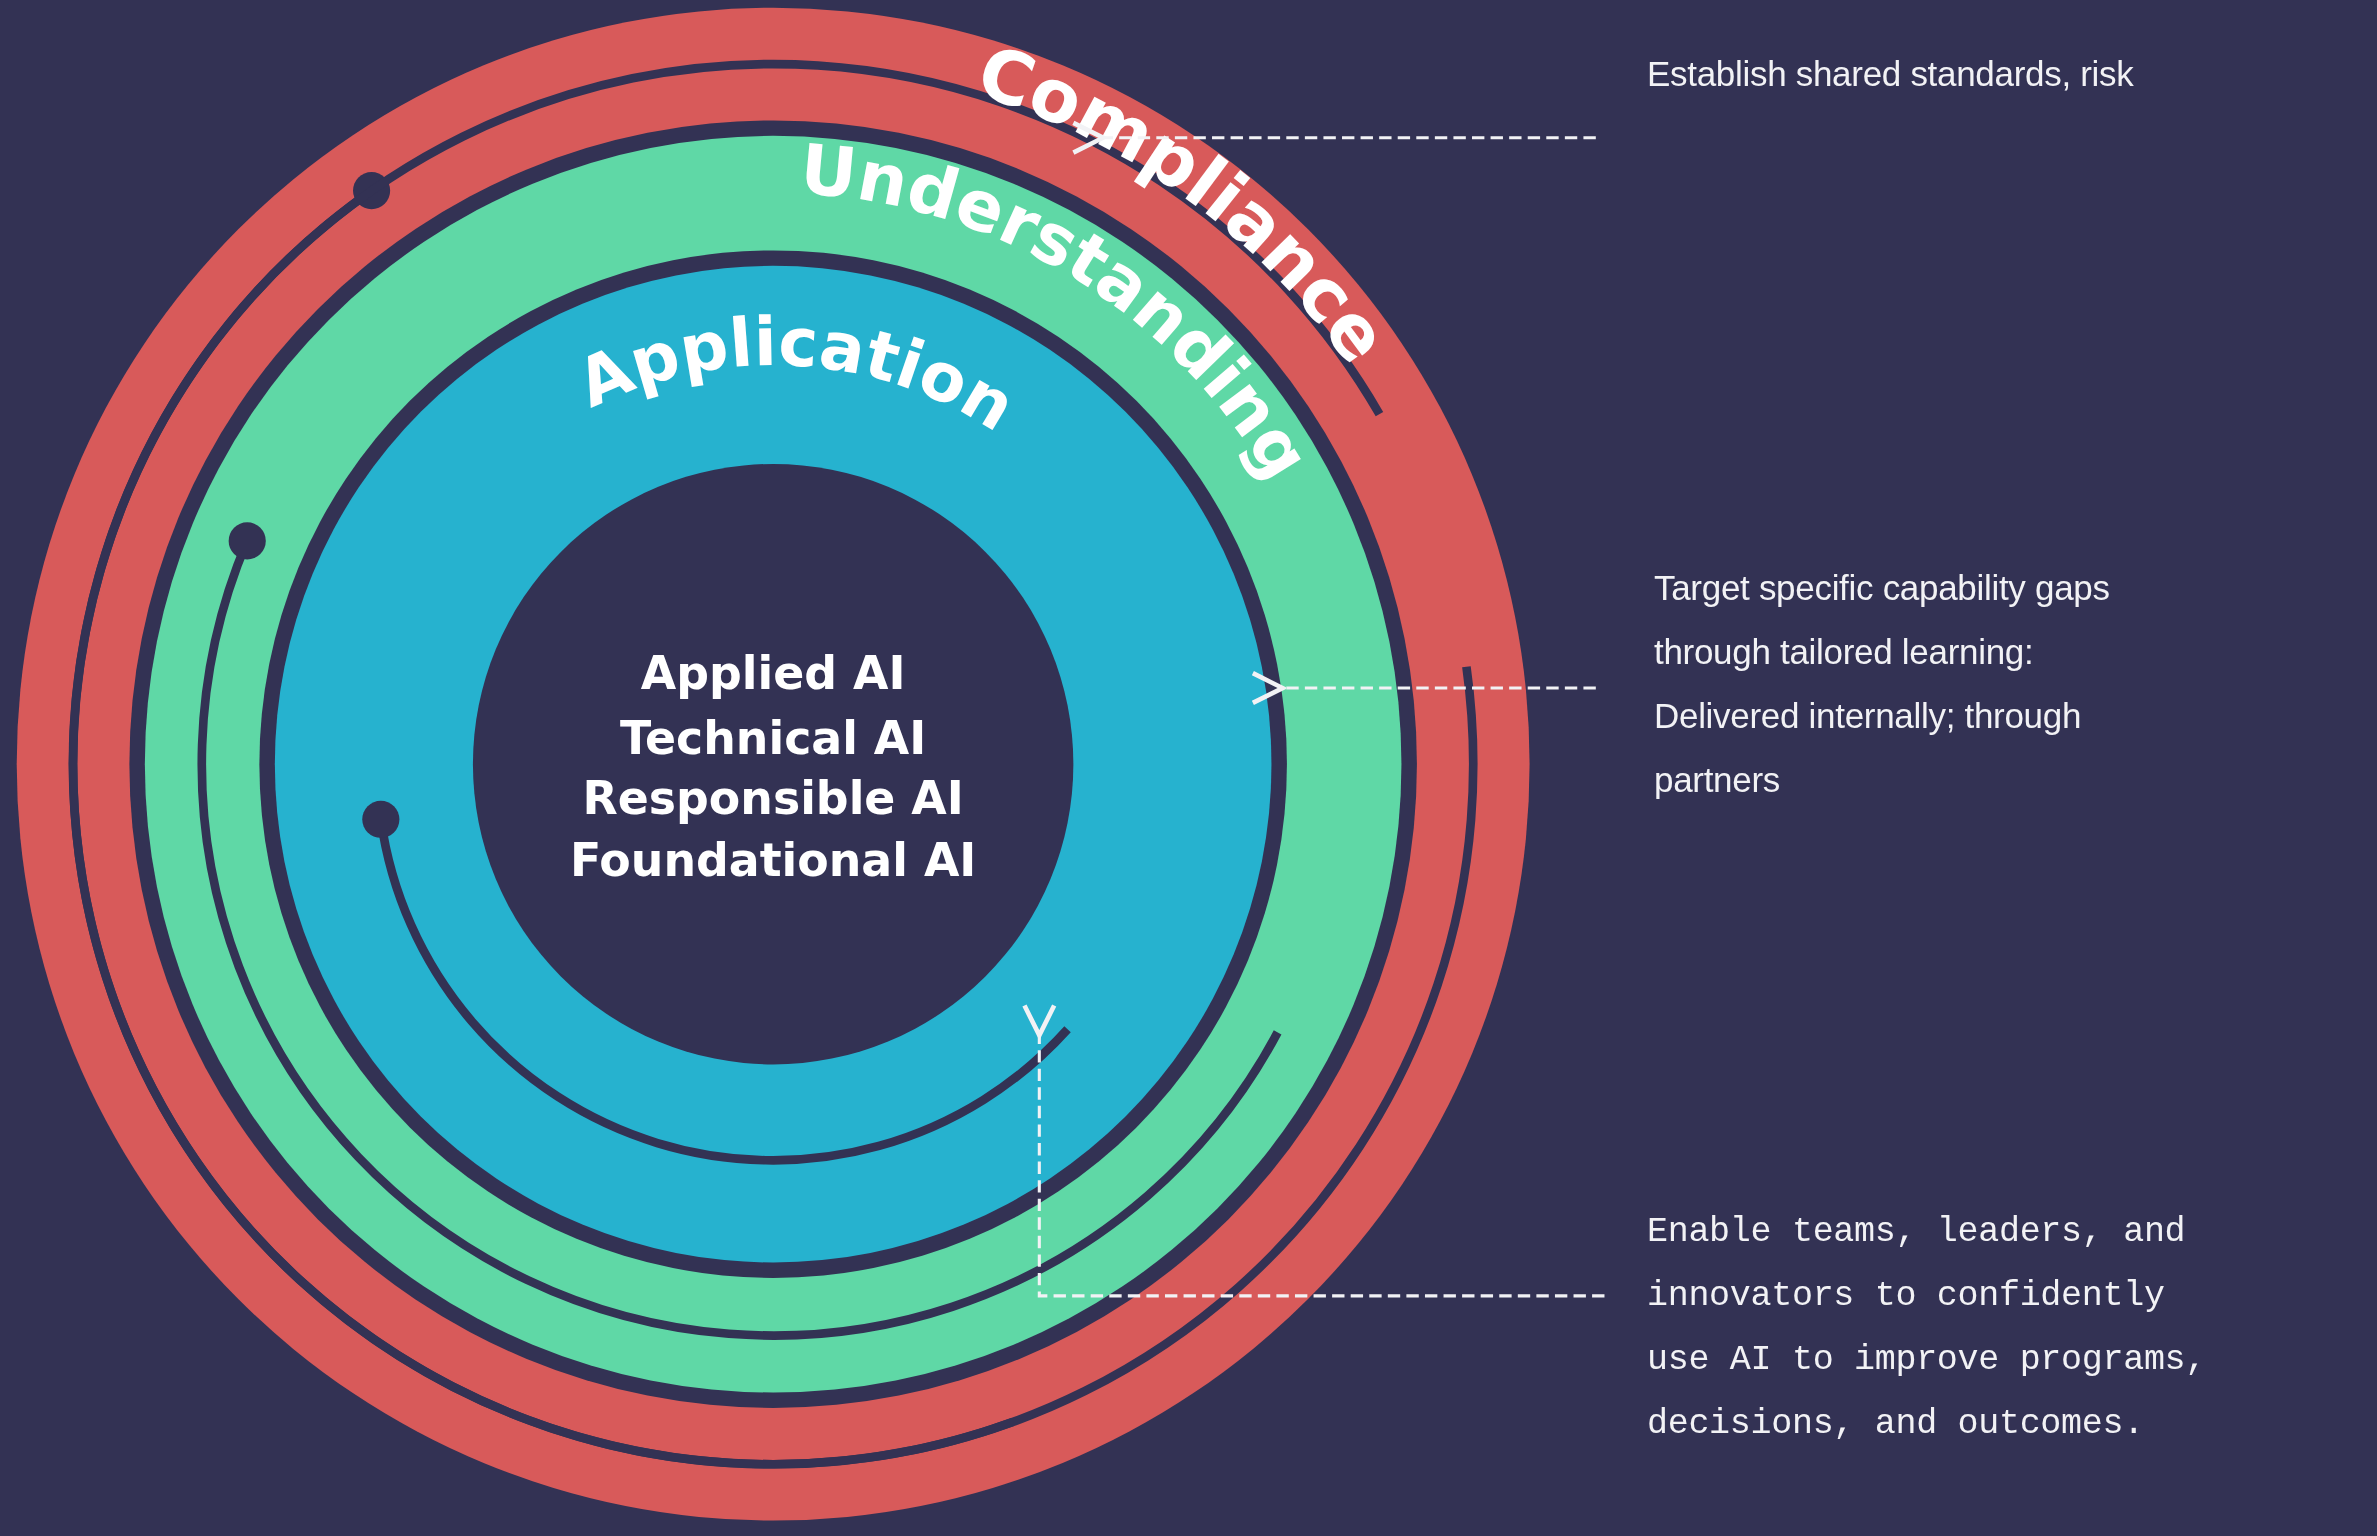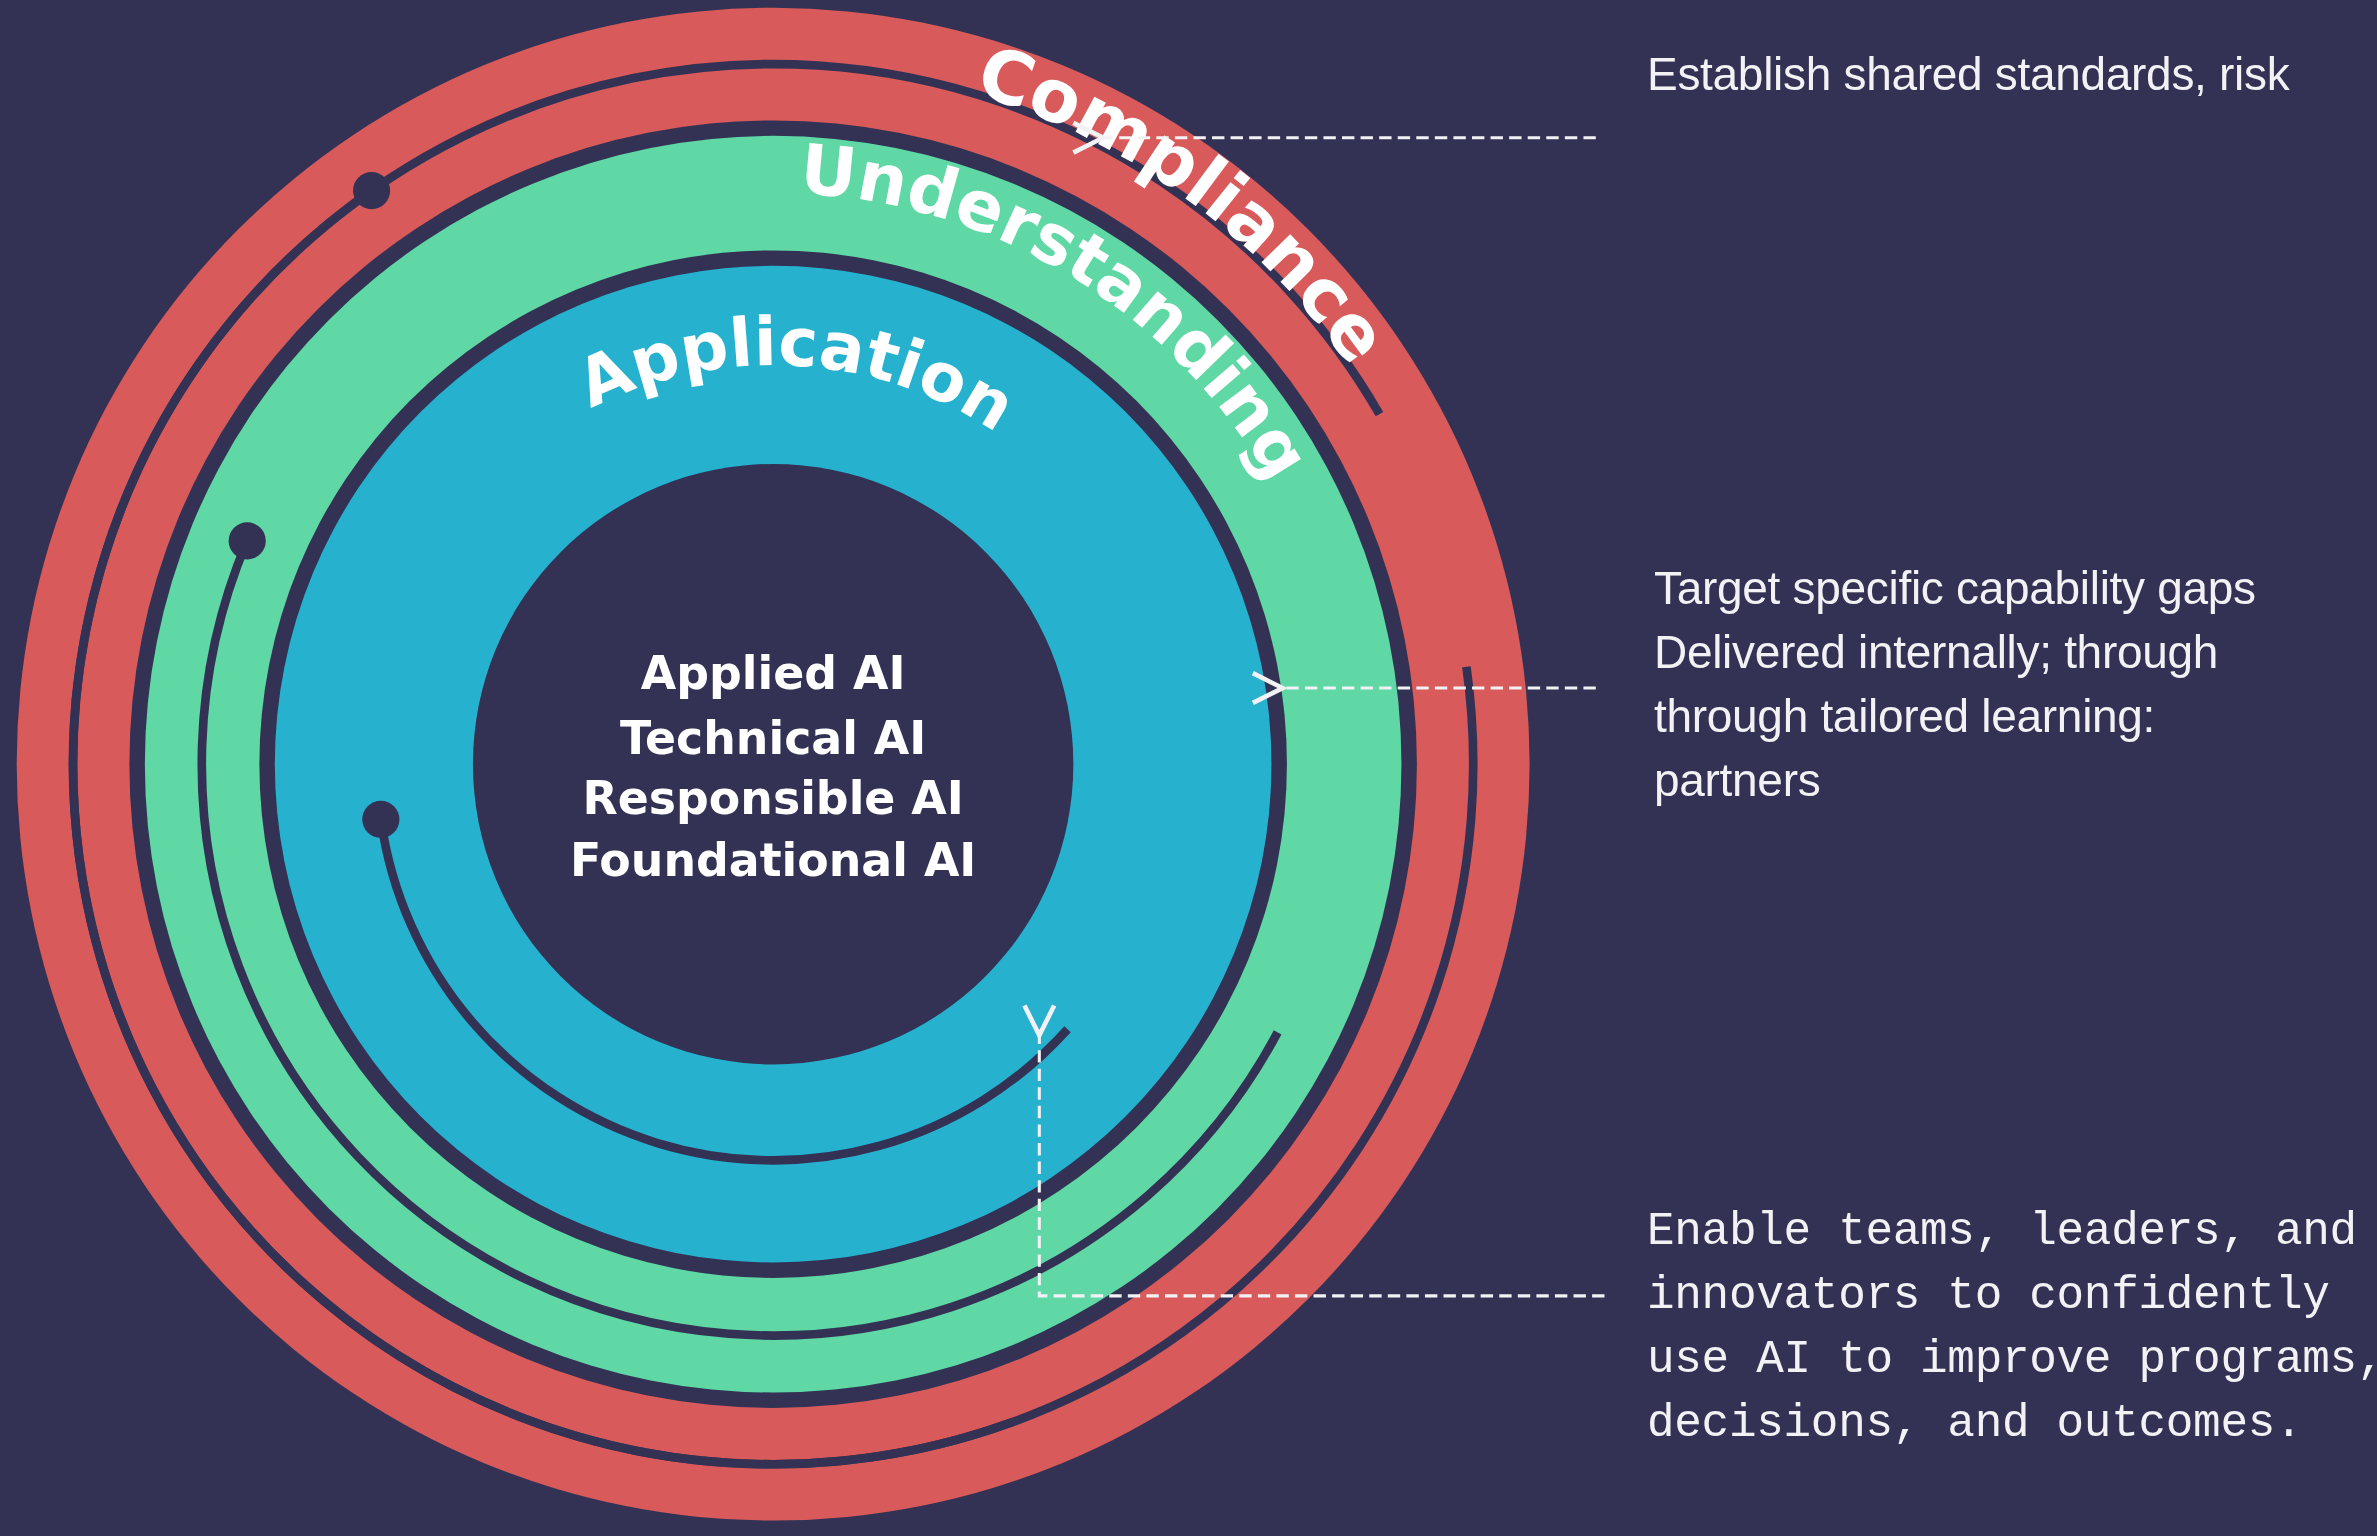--- a/index.html
+++ b/index.html
@@ -8,21 +8,21 @@
     background: #333254;
     font-family: "Liberation Sans", "DejaVu Sans", sans-serif;
     position: relative;
   }
   #diagram { position: absolute; left: 0; top: 0; width: 2377px; height: 1537px; }
   .ring-label { font-family: "DejaVu Sans", sans-serif; font-weight: bold; fill: #ffffff; }
   .center-line { font-family: "DejaVu Sans", sans-serif; font-weight: bold; fill: #ffffff; font-size: 74px; }
   .desc {
     position: absolute; color: #f2f2f5;
     font-family: "Liberation Sans", sans-serif;
-    font-size: 46px; line-height: 64px; letter-spacing: -0.3px;
+    font-size: 35px; line-height: 64px; letter-spacing: -0.3px;
     margin: 0;
   }
   .desc span { display: block; white-space: nowrap; }
   #desc-compliance { left: 1647px; top: 42px; }
   #desc-understanding { left: 1654px; top: 556px; }
   #desc-application { left: 1647px; top: 1200px; font-family: Liberation Mono, monospace; }
 </style>
 </head>
 <body>
 
@@ -74,22 +74,22 @@
   <line x1="2578" y1="1111" x2="2072" y2="1111" stroke="#F2F2F5" stroke-width="5" stroke-dasharray="20 10" marker-end="url(#arrowhead)"></line>
   <polyline points="2592,2093 1679,2093 1679,1672" fill="none" stroke="#F2F2F5" stroke-width="5" stroke-dasharray="20 10" marker-end="url(#arrowhead)"></polyline>
 </svg>
 
 <div class="desc" id="desc-compliance">
   <span>Establish shared standards, risk</span>
 </div>
 
 <div class="desc" id="desc-understanding">
   <span>Target specific capability gaps</span>
+  <span>through tailored learning:</span>
   <span>Delivered internally; through</span>
-  <span>through tailored learning:</span>
   <span>partners</span>
 </div>
 
 <div class="desc" id="desc-application">
   <span>Enable teams, leaders, and</span>
   <span>innovators to confidently</span>
   <span>use AI to improve programs,</span>
   <span>decisions, and outcomes.</span>
 </div>
 

